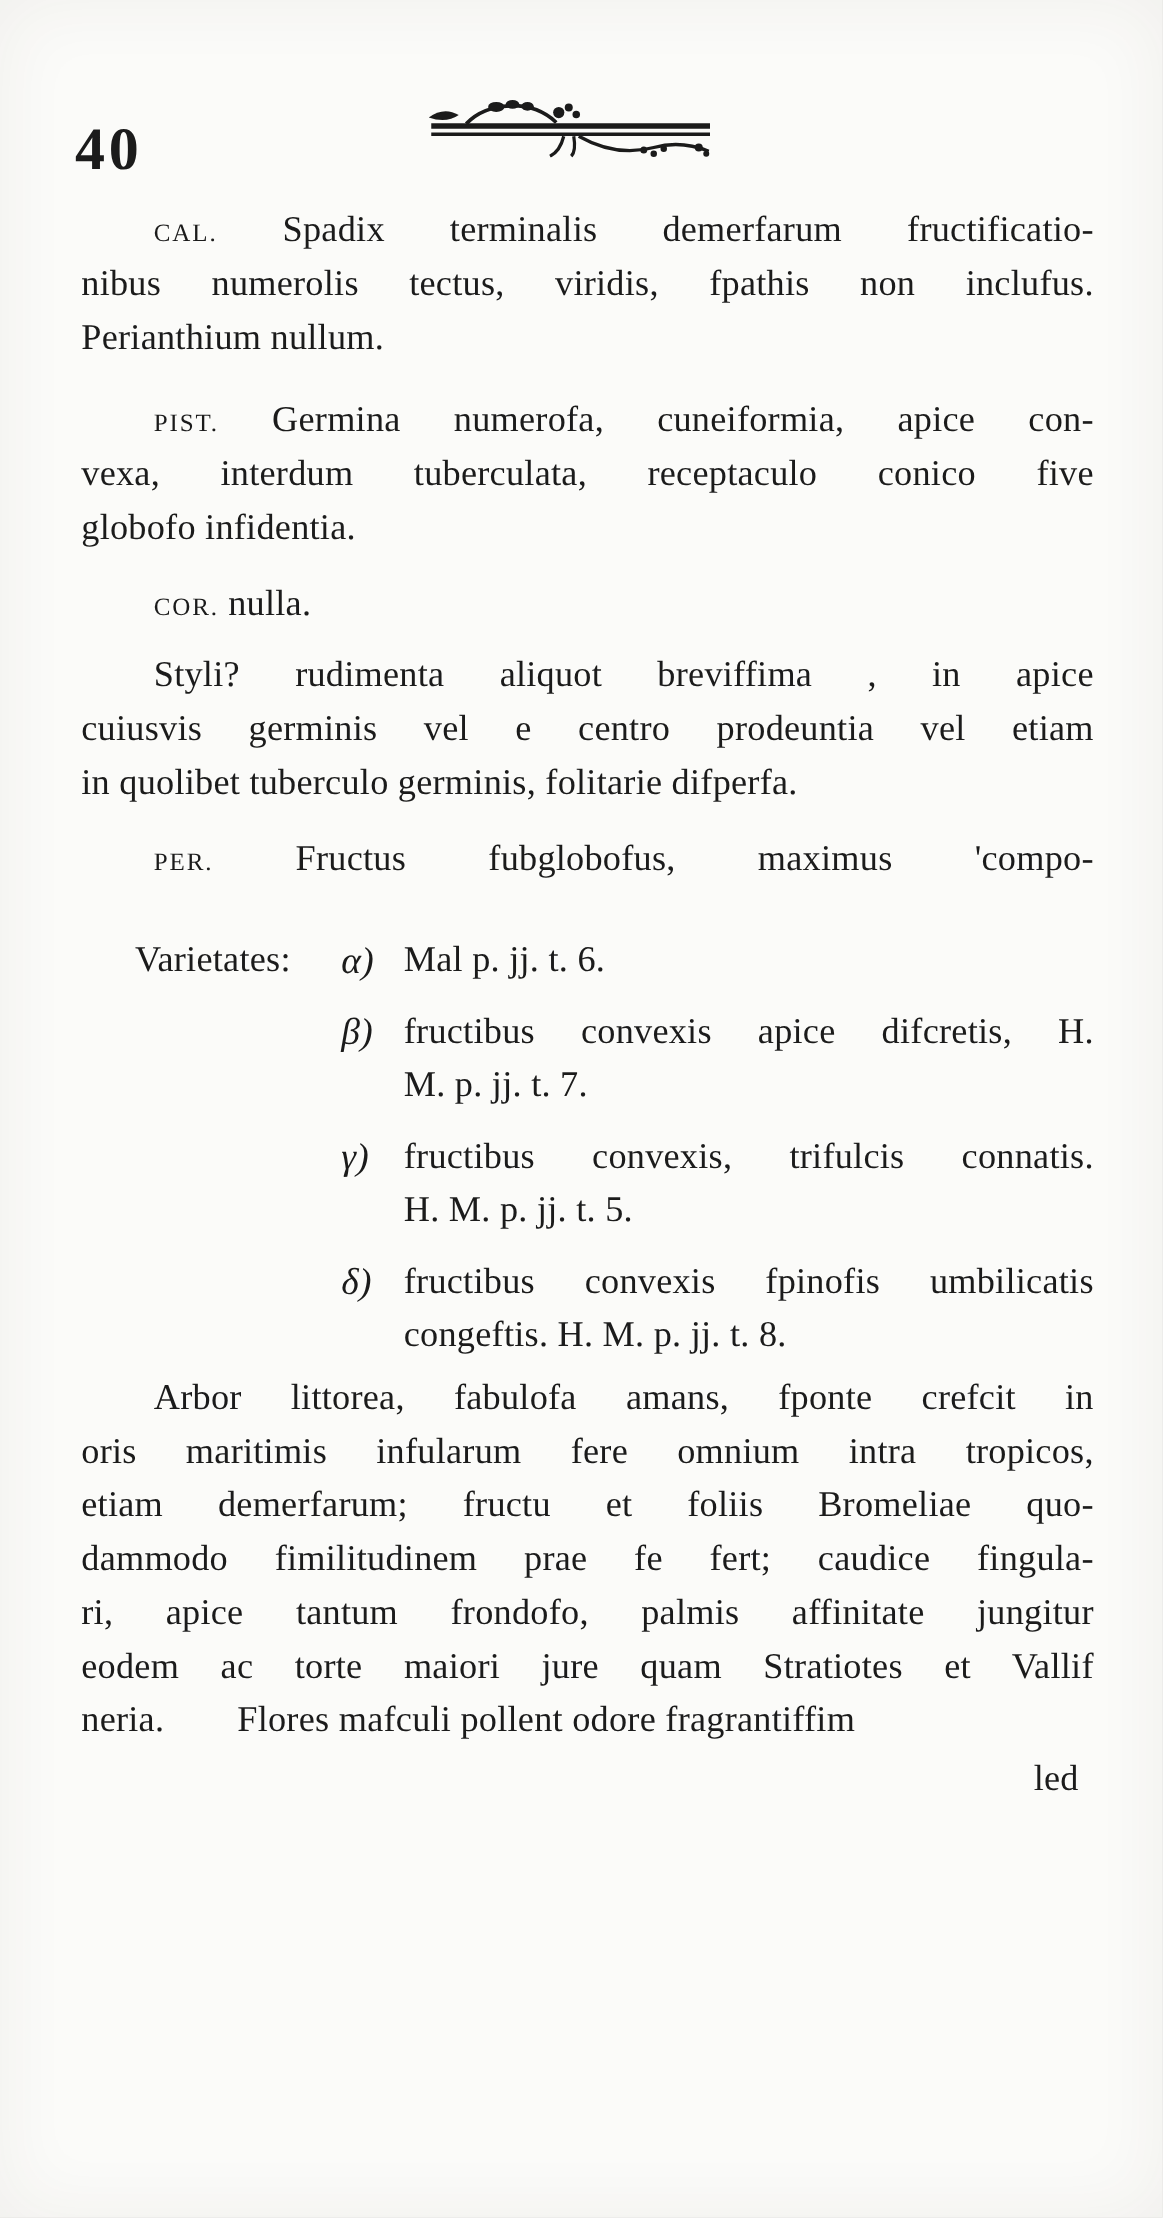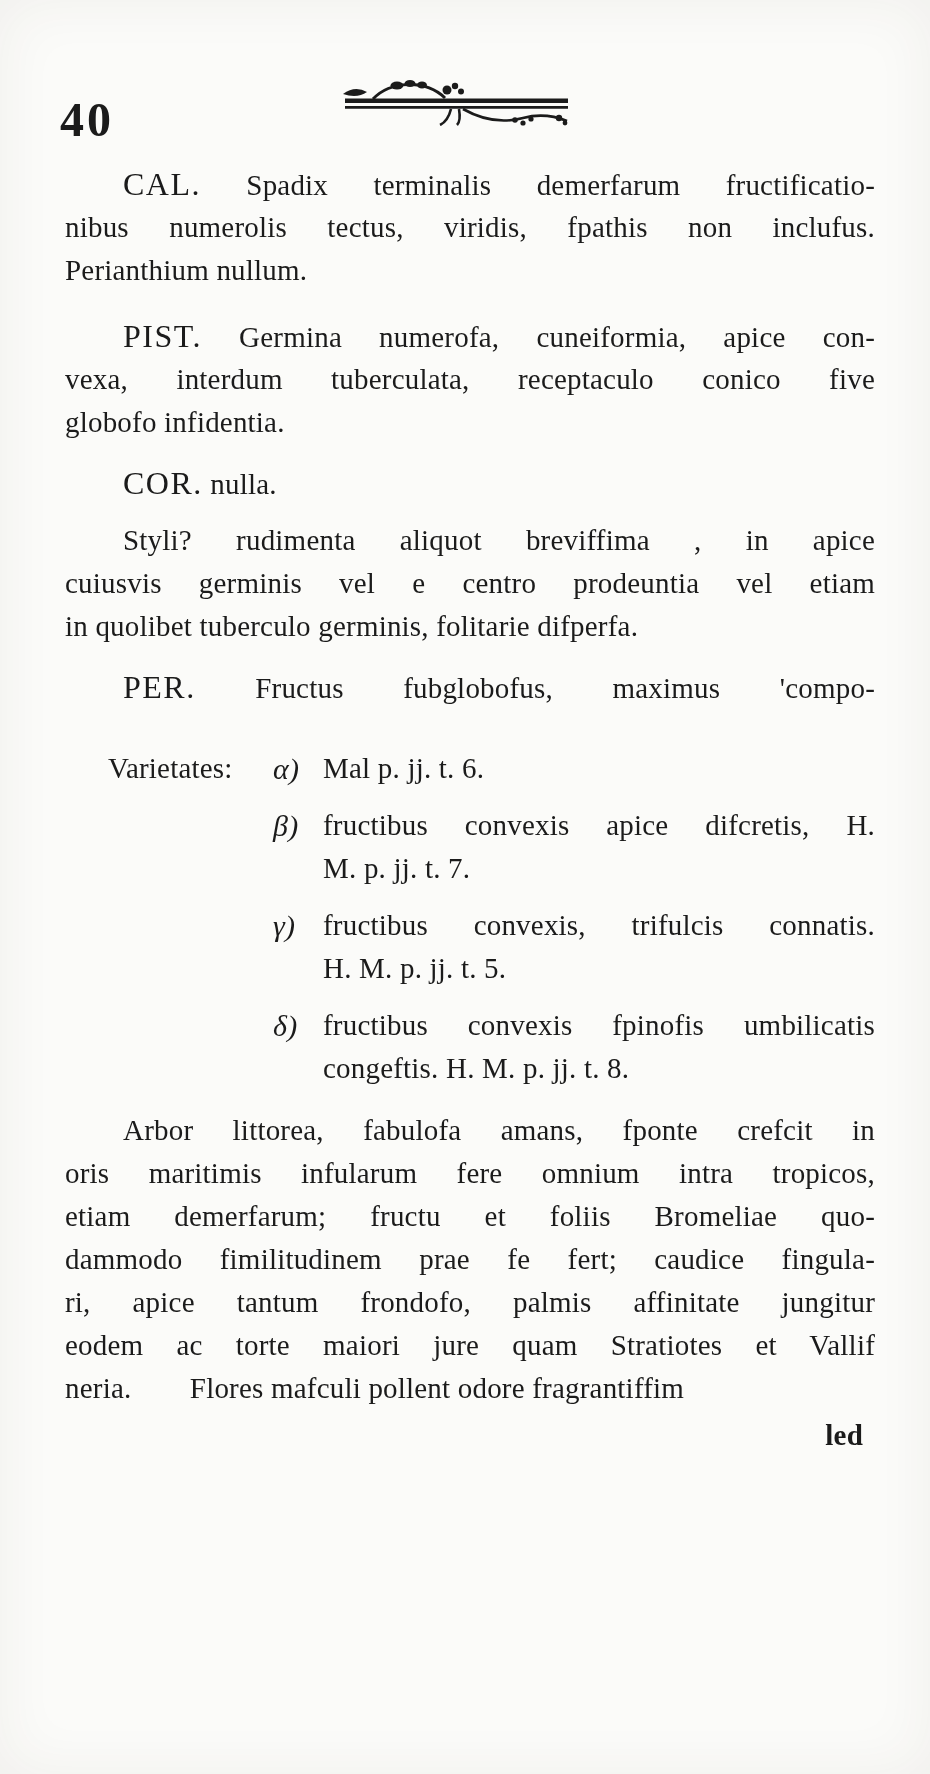--- a/index.html
+++ b/index.html
@@ -17,41 +17,41 @@
     font-size:48px;font-weight:bold;letter-spacing:3px;
   }
   .ornament{position:absolute;left:335px;top:78px;}
   .content{
     position:absolute;left:65px;top:163px;width:810px;
     font-size:29px;line-height:43px;letter-spacing:0.2px;
   }
   .line{height:43px;white-space:normal;}
   .line.jst{text-align:justify;text-align-last:justify;}
   .line.ind{text-indent:58px;}
-  .sc{font-size:32px;letter-spacing:1.5px;}
+  .sc{font-size:20px;letter-spacing:1.5px;}
   .it{}
   .pencil{
     display:inline-block;width:0;overflow:visible;
     color:#97928a;font-style:italic;font-size:21px;line-height:0;
     transform:translate(-10px,-16px);
   }
-  .mb7{margin-bottom:19px;}
+  .mb7{margin-bottom:7px;}
   .mb14{margin-bottom:14px;}
   .mb18{margin-bottom:18px;}
   .mb23{margin-bottom:23px;}
   .mb26{margin-bottom:38px;}
   .mb33{margin-bottom:33px;}
   .varieties{position:relative;}
   .vlabel{position:absolute;left:43px;top:0;height:43px;}
   .ventries{margin-left:208px;}
   .ventry{display:flex;margin-bottom:14px;}
   .ventry:last-child{margin-bottom:0;}
   .vletter{width:50px;flex:none;font-style:italic;font-size:30px;}
   .vlines{width:552px;flex:none;}
-  .catchword{text-align:right;padding-right:12px;margin-top:4px;font-weight:bold;}
+  .catchword{text-align:right;padding-right:12px;margin-top:4px;}
 </style>
 </head>
 <body>
 
 <div class="paper">
 
   <div class="pgnum">40</div>
 
   <svg class="ornament" width="235" height="48" viewBox="0 0 235 48">
     <g fill="#1b1b1b" stroke="none">

